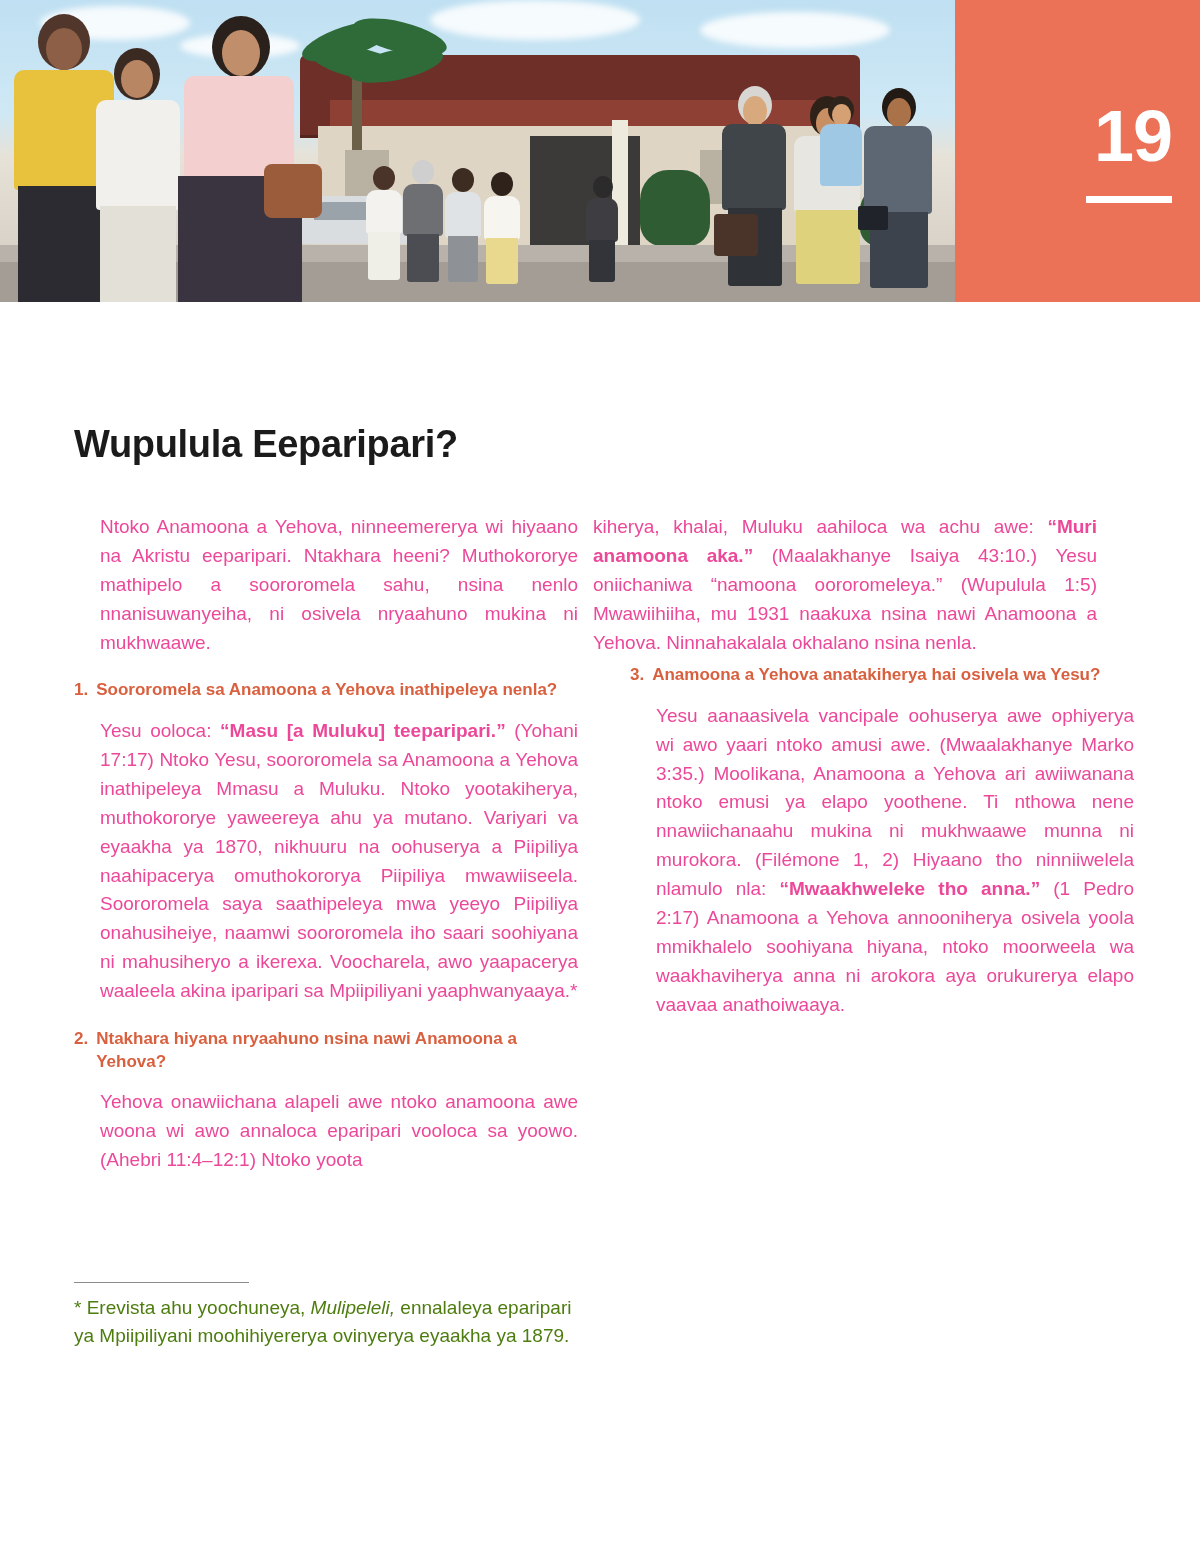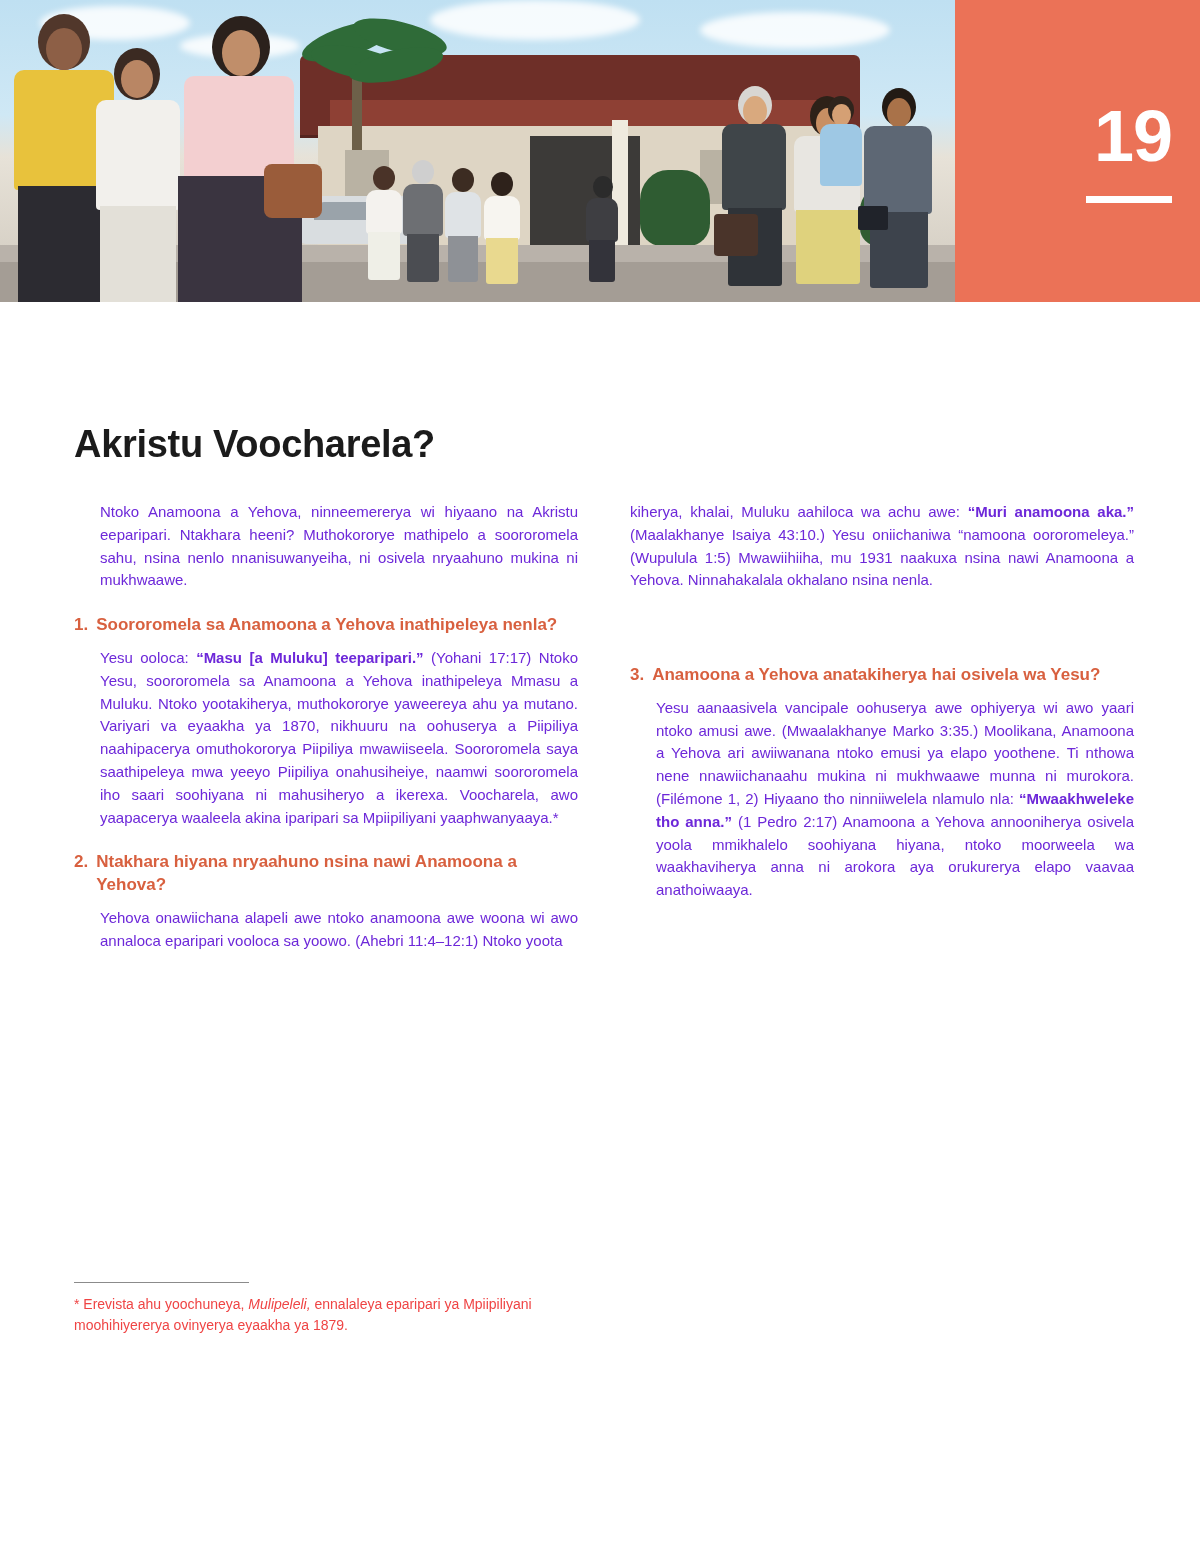--- a/index.html
+++ b/index.html
@@ -193,25 +193,25 @@
     top: 498px;
     left: 74px;
     width: 1060px;
     display: flex;
     gap: 52px;
   }
   .col {
     width: 504px;
   }
   p.body {
-    margin: 3px 0 0 0;
-    font-size: 15px;
+    margin: 15px 0 0 0;
+    font-size: 19px;
     line-height: 1.52;
     text-align: justify;
-    color: #6d28d9;
+    color: #ec4899;
     hyphens: manual;
   }
   p.indent {
     padding-left: 26px;
   }
   .qnum {
     display: flex;
     gap: 8px;
     margin: 22px 0 10px 0;
     color: #d8603f;
@@ -228,23 +228,23 @@
     top: 1282px;
     width: 504px;
   }
   .footnote-rule {
     width: 175px;
     height: 1px;
     background: #8b8b8b;
     margin-bottom: 11px;
   }
   .footnote {
-    font-size: 14px;
+    font-size: 19px;
     line-height: 1.47;
-    color: #ef4444;
+    color: #4d7c0f;
   }
   .footnote em { font-style: italic; }
   b { font-weight: bold; }
 </style>
 </head>
 <body>
 
 <div class="header-band">
 
   <div class="hero-photo">
@@ -349,21 +349,21 @@
   </div>
 
   <div class="number-box">
     <div class="num">19</div>
     <div class="rule"></div>
   </div>
 </div>
 
 <h1 class="page-title">
   <br>
-  <span>Akristu Voocharela?</span>
+  <span>Wupulula Eeparipari?</span>
 </h1>
 
 <div class="columns">
 
   <div class="col">
 
     <p class="body indent">Ntoko Anamoona a Yehova, ninneemererya wi hiyaano na Akristu eeparipari. Ntakhara heeni? Muthokororye mathipelo a soororomela sahu, nsina nenlo nnanisuwanyeiha, ni osivela nryaahuno mukina ni mukhwaawe.</p>
 
     <div class="qnum">
       <span class="n">1.</span>
@@ -382,20 +382,20 @@
     <div style="height:0"></div>
 
     <div class="qnum" style="margin-top:166px;">
       <span class="n">3.</span>
       <span class="t">Anamoona a Yehova anatakiherya hai osivela wa Yesu?</span>
     </div>
     <p class="body indent">Yesu aanaasivela vancipale oohuserya awe ophiyerya wi awo yaari ntoko amusi awe. (Mwaalakhanye Marko 3:35.) Moolikana, Anamoona a Yehova ari awiiwanana ntoko emusi ya elapo yoothene. Ti nthowa nene nnawiichanaahu mukina ni mukhwaawe munna ni murokora. (Filémone 1, 2) Hiyaano tho ninniiwelela nlamulo nla: <b>“Mwaakhweleke tho anna.”</b> (1 Pedro 2:17) Anamoona a Yehova annooniherya osivela yoola mmikhalelo soohiyana hiyana, ntoko moorweela wa waakhaviherya anna ni arokora aya orukurerya elapo vaavaa anathoiwaaya.</p>
   </div>
 </div>
 
-<div style="position:absolute; left:630px; top:498px; width:504px;">
+<div style="position:absolute; left:593px; top:498px; width:504px;">
   <p class="body" id="cont2">kiherya, khalai, Muluku aahiloca wa achu awe: <b>“Muri anamoona aka.”</b> (Maalakhanye Isaiya 43:10.) Yesu oniichaniwa “namoona oororomeleya.” (Wupulula 1:5) Mwawiihiiha, mu 1931 naakuxa nsina nawi Anamoona a Yehova. Ninnahakalala okhalano nsina nenla.</p>
 </div>
 
 <div class="footnote-wrap">
   <div class="footnote-rule"></div>
   <div class="footnote">* Erevista ahu yoochuneya, <em>Mulipeleli,</em> ennalaleya eparipari ya Mpiipiliyani moohihiyererya ovinyerya eyaakha ya 1879.</div>
 </div>
 
 </body></html>

